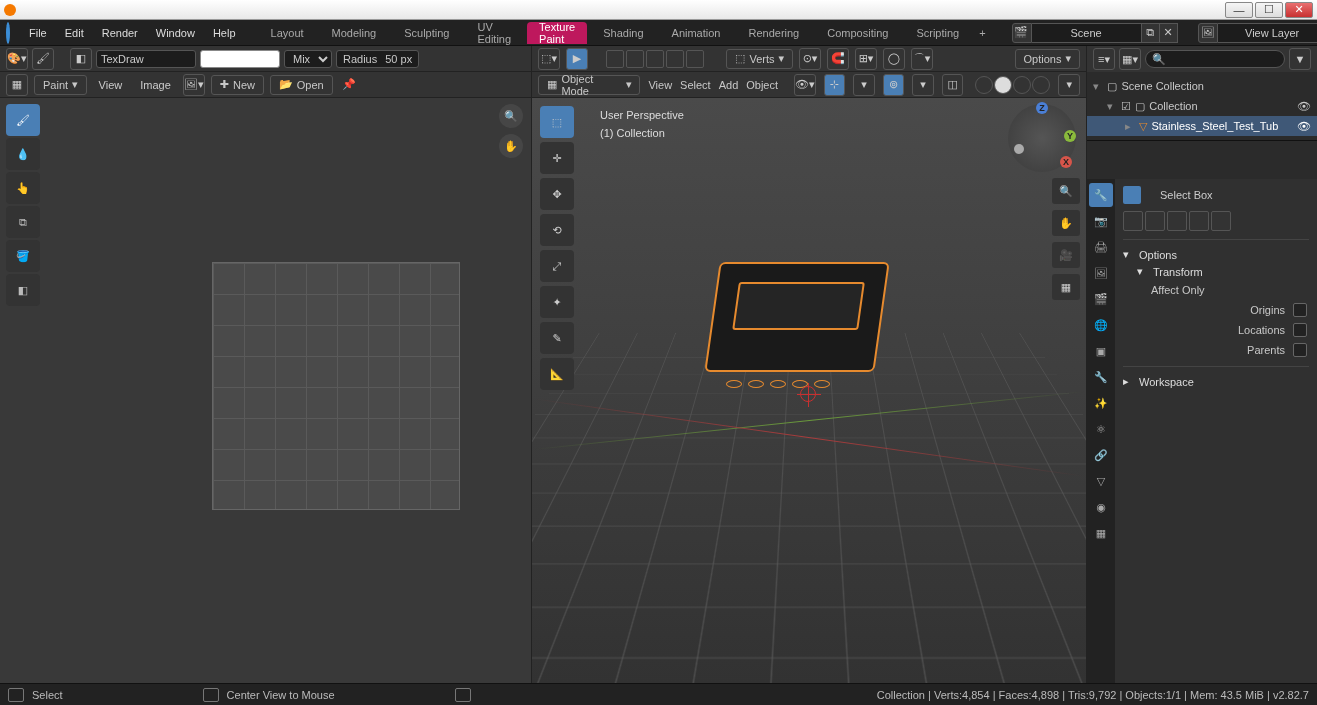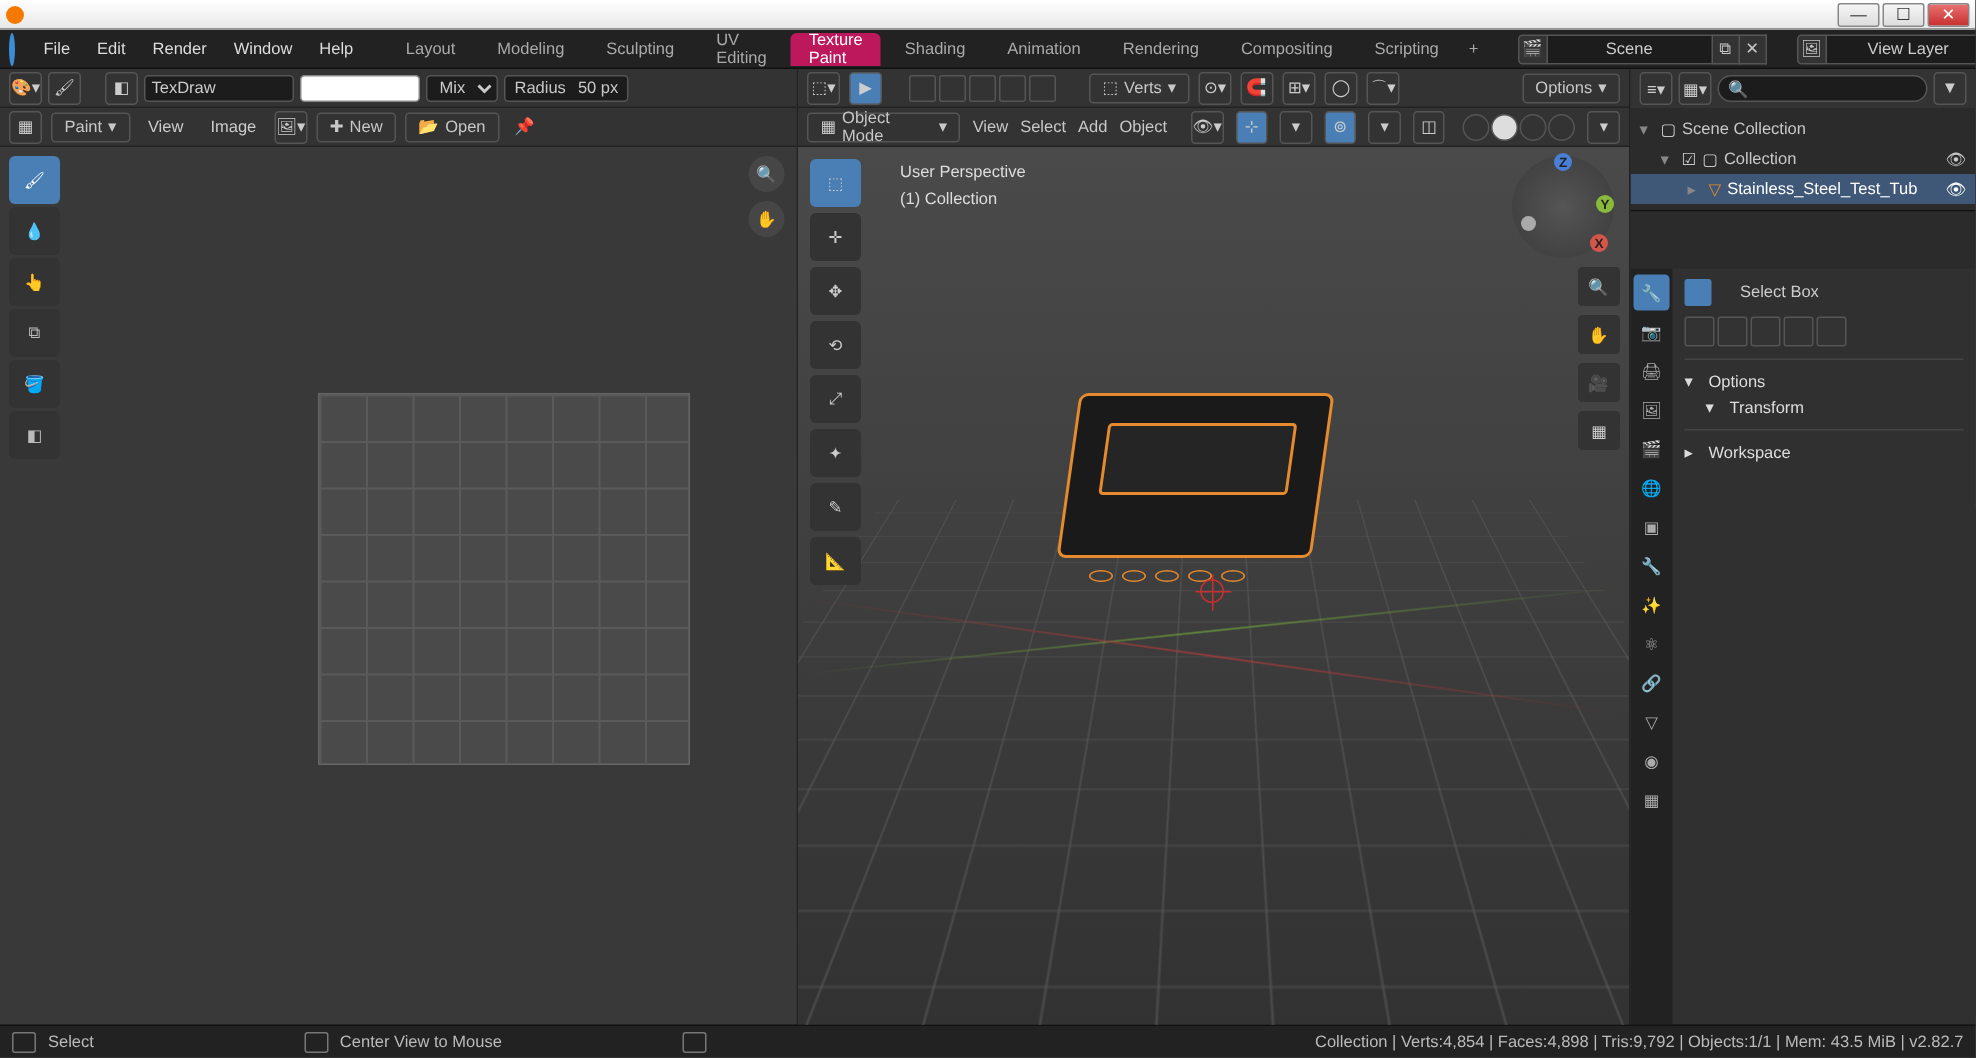--- a/index.html
+++ b/index.html
@@ -340,20 +340,35 @@
         <div class="section">
           <div class="section-head">
               <span class="tri">▾</span>
               <span>Options</span>
             </div>
           <div class="sub">
             <div class="section-head">
                 <span class="tri">▾</span>
                 <span>Transform</span>
               </div>
+            <div class="sub">
+              <div style="padding:4px 0">Affect Only</div>
+              <div class="check-row">
+                  <span>Origins</span>
+                  <span class="cb"></span>
+                </div>
+              <div class="check-row">
+                  <span>Locations</span>
+                  <span class="cb"></span>
+                </div>
+              <div class="check-row">
+                  <span>Parents</span>
+                  <span class="cb"></span>
+                </div>
+            </div>
           </div>
         </div>
         <div class="section">
           <div class="section-head">
               <span class="tri">▸</span>
               <span>Workspace</span>
             </div>
         </div>
       </div>
     </div>

